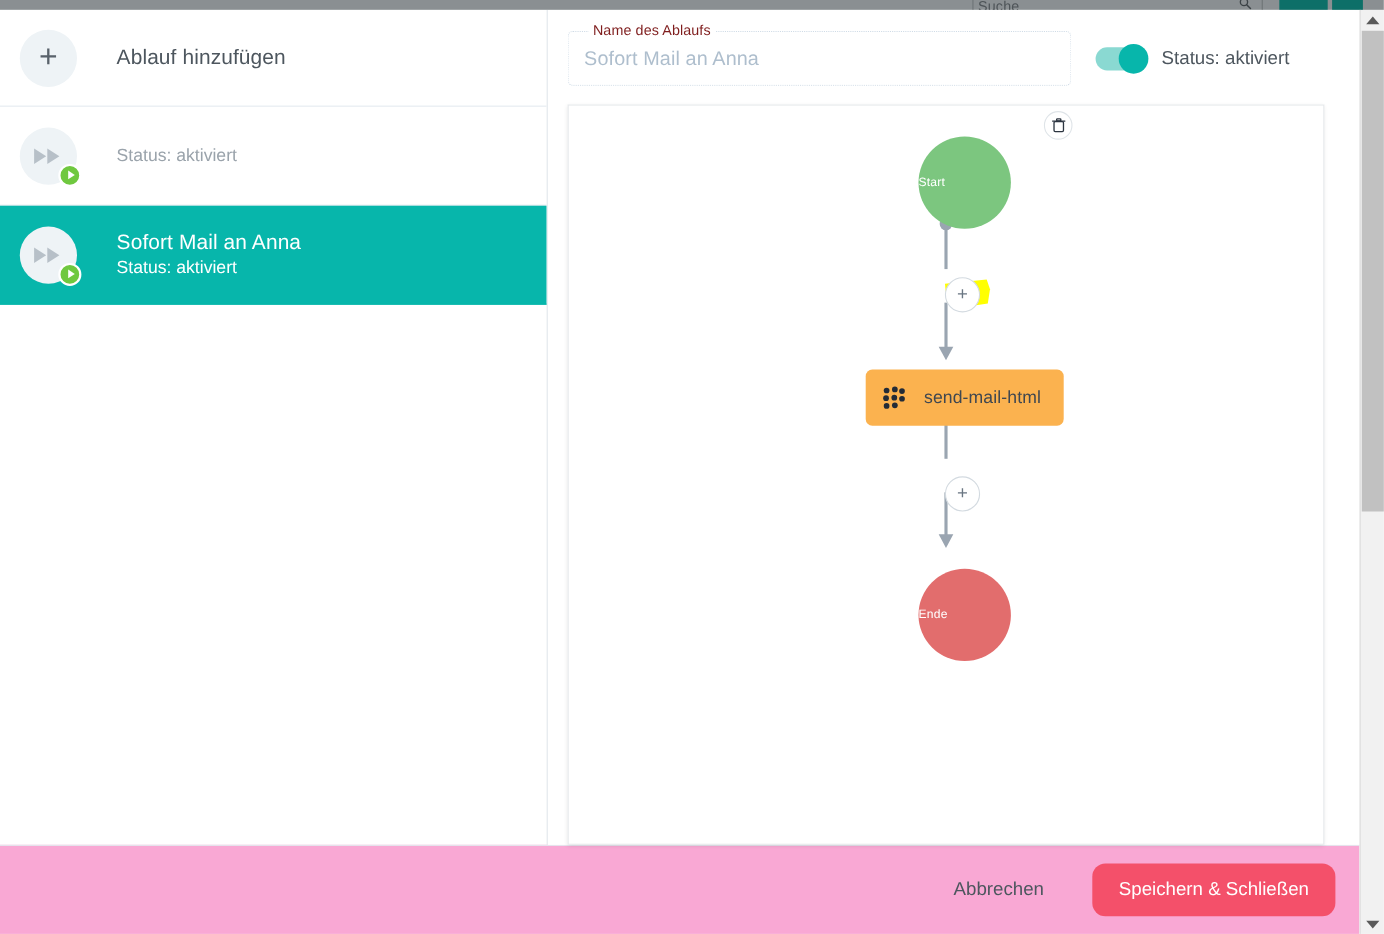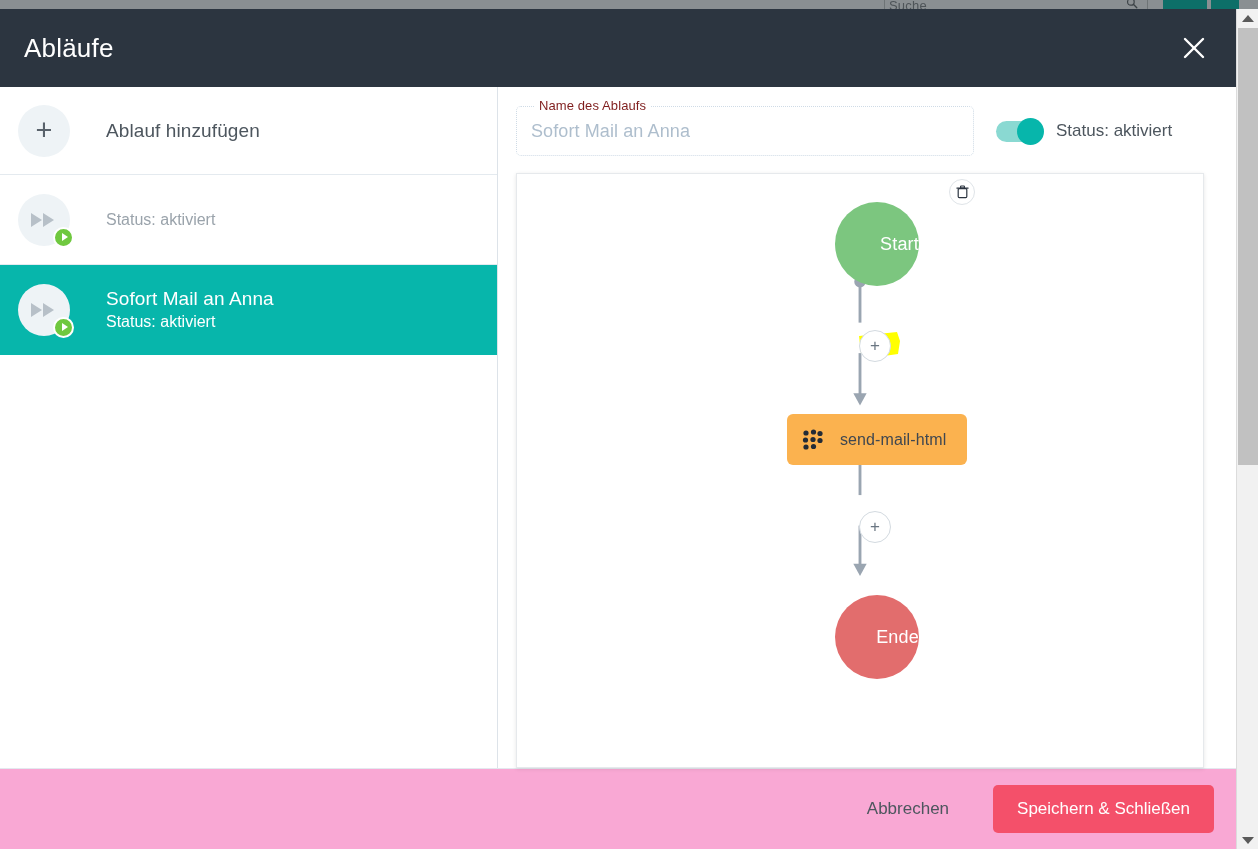--- a/index.html
+++ b/index.html
@@ -140,22 +140,22 @@
     box-shadow: 0 1px 4px rgba(0,0,0,.10);
     overflow: hidden;
     margin-right: 14px;
   }
   #flow { position: absolute; left: 0; top: 0; width: 100%; height: 100%; }
 
   .node { position: absolute; }
 
   .node-circle {
     border-radius: 50%;
-    display: flex; align-items: center; justify-content: flex-end;
-    color: #ffffff; font-size: 18px; letter-spacing: .2px;
+    display: flex; align-items: center; justify-content: flex-start;
+    color: #ffffff; font-size: 11px; letter-spacing: .2px;
   }
   #node-start {
     left: 318px; top: 28px; width: 84px; height: 84px;
     background: #7cc67f;
   }
   #node-end {
     left: 318px; top: 421px; width: 84px; height: 84px;
     background: #e26d6d;
   }
 
@@ -195,21 +195,21 @@
     flex: 0 0 81px; height: 81px;
     background: #f9a8d4; border-top: 1px solid #e3e9ef;
     display: flex; align-items: center; justify-content: flex-end;
     padding-right: 22px; gap: 0;
   }
   .foot-link {
     font-size: 17px; color: #4d565e; background: none; border: none;
     cursor: pointer; padding: 10px 22px; font-family: inherit;
   }
   #btn-save-close {
-    background: #f4506a; color: #ffffff; border: none; border-radius: 5px;
+    background: #f4506a; color: #ffffff; border: none; border-radius: 12px;
     font-size: 17px; padding: 14px 24px; cursor: pointer; font-family: inherit;
     margin-left: 22px;
   }
 
   
   #scrollbar {
     position: absolute; right: 0; top: 9px;
     width: 22px; height: 840px;
     background: #f1f1f1; border-left: 1px solid #dcdcdc;
   }
@@ -238,29 +238,20 @@
   </div>
   <div id="bg-suche">Suche</div>
   <svg id="bg-magnifier" viewBox="0 0 16 16">
     <circle cx="6.5" cy="6.5" r="4.4" fill="none" stroke="#3c4347" stroke-width="1.6"></circle>
     <line x1="9.8" y1="9.8" x2="14.4" y2="14.4" stroke="#3c4347" stroke-width="1.8" stroke-linecap="round"></line>
   </svg>
 </div>
 
 <div id="modal">
 
-  <div id="modal-header">
-    <div id="modal-title">Abläufe</div>
-    <button id="close-btn">
-      <svg width="26" height="26" viewBox="0 0 26 26">
-        <line x1="4" y1="4" x2="22" y2="22" stroke="#ffffff" stroke-width="2.4" stroke-linecap="round"></line>
-        <line x1="22" y1="4" x2="4" y2="22" stroke="#ffffff" stroke-width="2.4" stroke-linecap="round"></line>
-      </svg>
-    </button>
-  </div>
 
   <div id="modal-body">
 
     <div id="sidebar">
 
       <div class="side-item add">
         <div class="side-icon-wrap">
           <div class="side-icon">
             <span class="plus-glyph">+</span>
           </div>

